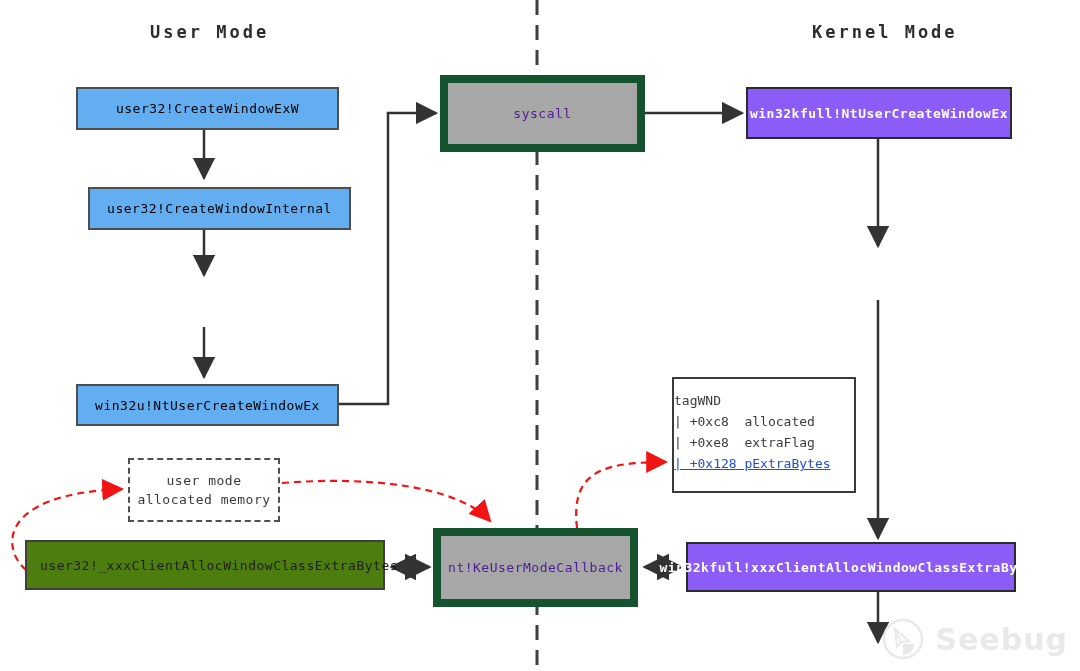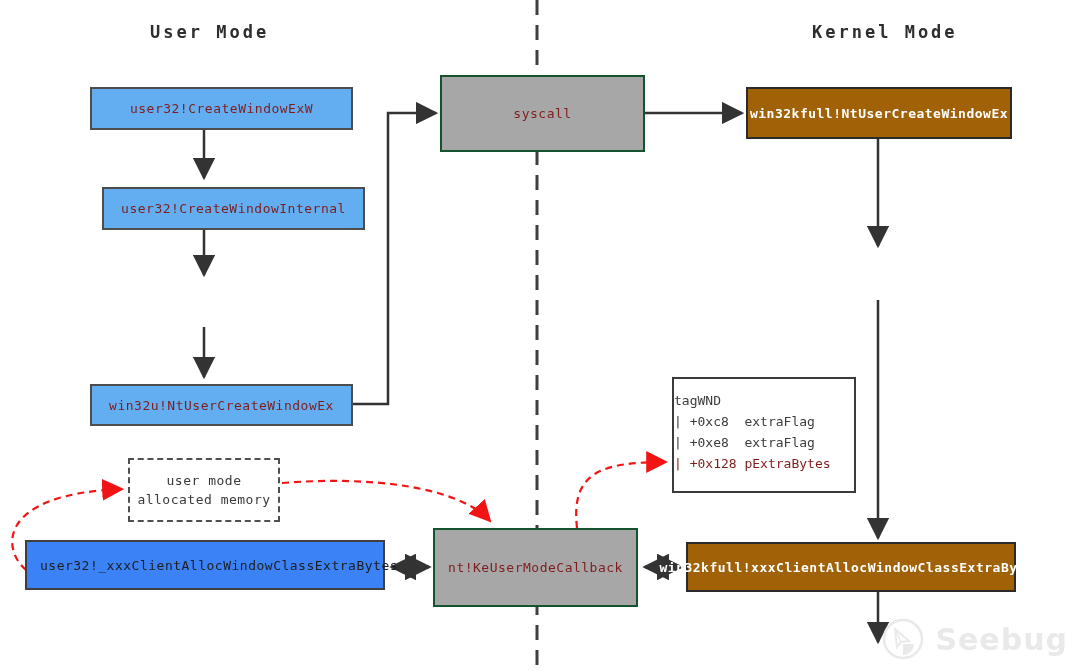--- a/index.html
+++ b/index.html
@@ -30,38 +30,38 @@
   .mode-header {
     position: absolute;
     z-index: 2;
     font-size: 17px;
     font-weight: bold;
     color: #2d2d2d;
     letter-spacing: 3px;
     white-space: nowrap;
   }
   .blue-box {
-    left: 90px; width: 263px; height: 43px;
+    left: 76px; width: 263px; height: 43px;
     background: #62aef0;
     border: 2px solid #4d4d4d;
-    color: #7f1d1d;
+    color: #000000;
   }
   .gray-box {
     background: #a7a7a7;
-    border: 2px solid #14532d;
-    color: #7f1d1d;
+    border: 8px solid #14532d;
+    color: #4c1d95;
   }
   .black-box {
-    background: #a16207;
+    background: #8b5cf6;
     border: 2px solid #2b2b2b;
     color: #ffffff;
     font-weight: bold;
   }
   .green-box {
-    background: #3b82f6;
+    background: #4d7c0f;
     border: 2px solid #3f3f3f;
     color: #1e1e1e;
     padding-left: 28px;
   }
   .dashed-box {
     background: #ffffff;
     border: 2px dashed #4f4f4f;
     color: #3a3a3a;
     flex-direction: column;
     line-height: 1.5;
@@ -73,21 +73,21 @@
     left: 672px; top: 377px;
     width: 184px; height: 116px;
     background: #ffffff;
     border: 2px solid #3a3a3a;
     padding: 11px 0 0 0;
     font-size: 13px;
     color: #3c3c3c;
     line-height: 1.62;
   }
   .struct-row { white-space: pre; }
-  .struct-row.red { color: #7f1d1d; }
+  .struct-row.red { color: #1d4ed8; text-decoration: underline; }
   .watermark {
     position: absolute;
     z-index: 2;
     right: 12px; bottom: 8px;
     display: flex;
     align-items: center;
     gap: 8px;
   }
   .watermark-text {
     font-family: "DejaVu Sans", "Liberation Sans", sans-serif;
@@ -141,21 +141,21 @@
   <div class="node blue-box" style="top:187px;margin-left:12px;">user32!CreateWindowInternal</div>
   <div class="node blue-box" style="top:384px; height:42px;">win32u!NtUserCreateWindowEx</div>
 
   <div class="node gray-box" style="left:440px; top:75px; width:205px; height:77px;">syscall</div>
 
   <div class="node black-box" style="left:746px; top:87px; width:266px; height:52px;">win32kfull!NtUserCreateWindowEx</div>
   <div class="node black-box" style="left:686px; top:542px; width:330px; height:50px;">win32kfull!xxxClientAllocWindowClassExtraBytes</div>
 
   <div class="struct-box">
     <div class="struct-row">tagWND</div>
-    <div class="struct-row">| +0xc8  extraFlag</div>
+    <div class="struct-row">| +0xc8  allocated</div>
     <div class="struct-row">| +0xe8  extraFlag</div>
     <div class="struct-row red">| +0x128 pExtraBytes</div>
   </div>
 
   <div class="node dashed-box" style="left:128px; top:458px; width:152px; height:64px;">
     <div>user mode</div>
     <div>allocated memory</div>
   </div>
 
   <div class="node green-box" style="left:25px; top:540px; width:360px; height:50px;">user32!_xxxClientAllocWindowClassExtraBytes</div>

